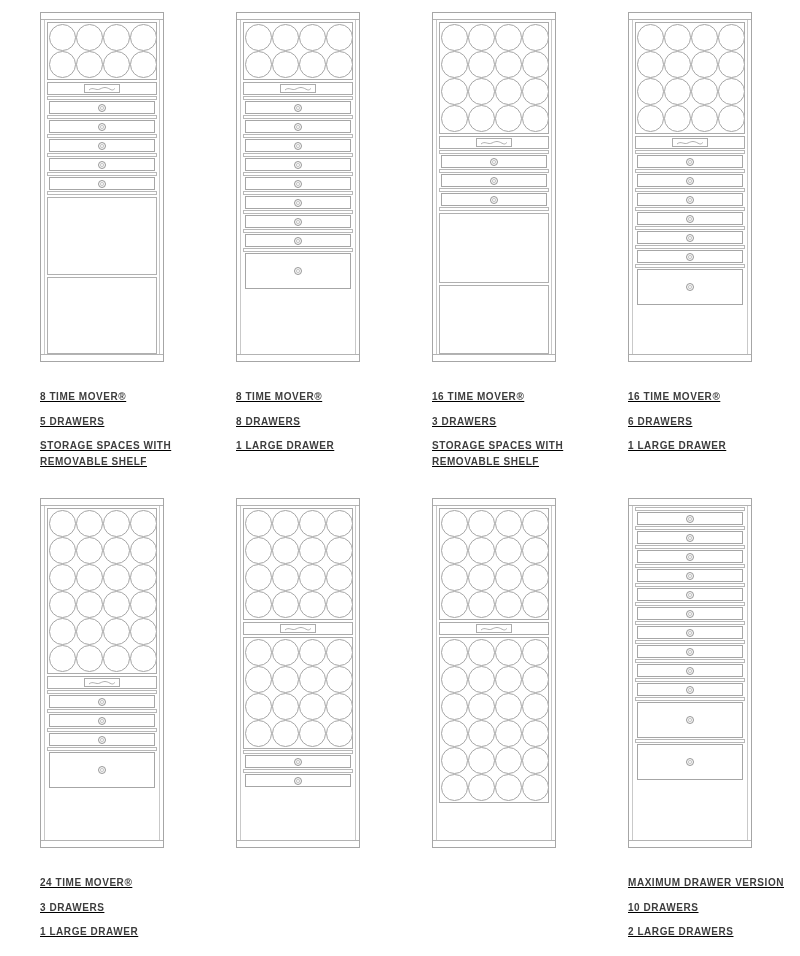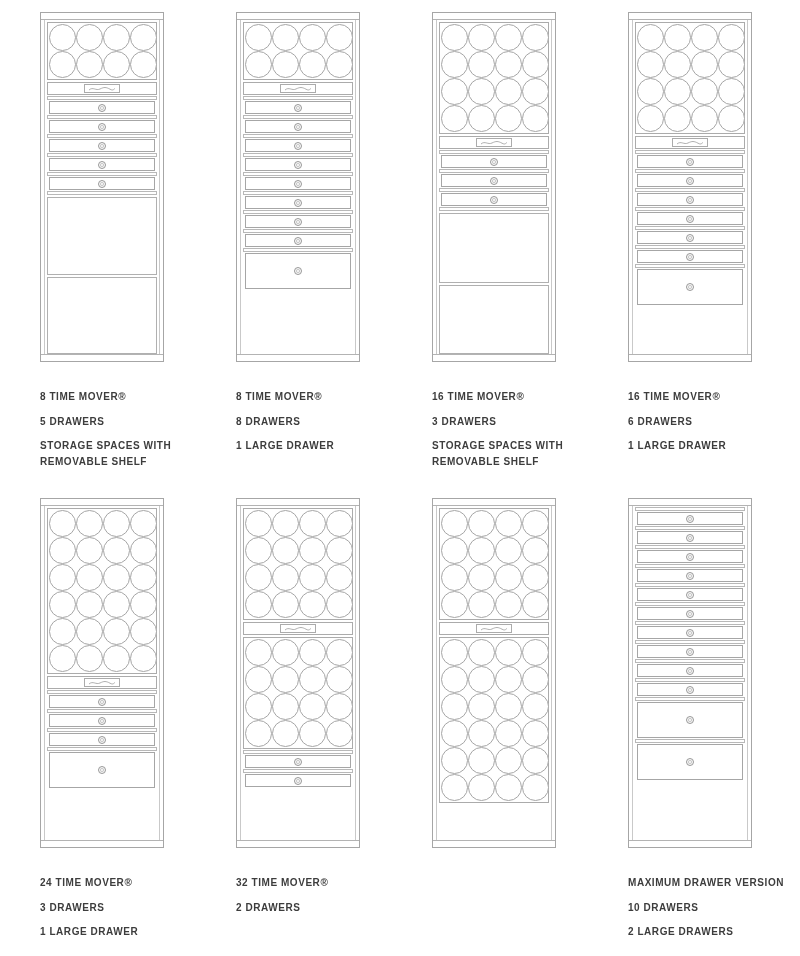--- a/index.html
+++ b/index.html
@@ -2,21 +2,21 @@
 <html><head>
 <meta charset="utf-8">
 <style>
   * { box-sizing: border-box; margin: 0; padding: 0; }
   html, body { background: #ffffff; }
   body {
     width: 800px; height: 956px; position: relative;
     font-family: "Liberation Sans", sans-serif;
     overflow: hidden;
   }
-  .grid-row { position: absolute; left: 40px; display: flex; gap: 72px; }
+  .grid-row { position: absolute; left: 40px; display: flex; gap: 72px; text-decoration: underline; }
   #row-0 { top: 12px; }
   #row-1 { top: 498px; justify-content: space-between; }
   .cab-cell { width: 124px; flex: 0 0 124px; }
 
   
   .cab-frame {
     width: 124px; height: 350px;
     border: 1px solid #a6a6a6;
     padding: 0 3px;
     display: flex; flex-direction: column;
@@ -545,24 +545,20 @@
             </div>
             <div class="drawer">
               <div class="rail"></div>
               <div class="face">
                 <span class="knob"></span>
               </div>
             </div>
           </div>
           <div class="strip bottom"></div>
         </div>
-        <div class="cab-labels">
-          <div class="cab-label">32 TIME MOVER®</div>
-          <div class="cab-label">2 DRAWERS</div>
-        </div>
       </div>
       <div class="cab-cell">
         <div class="cab-frame">
           <div class="strip top"></div>
           <div class="cab-inner">
             <div class="winders">
               <div class="wrow">
                 <span class="tm"></span>
                 <span class="tm"></span>
                 <span class="tm"></span>

